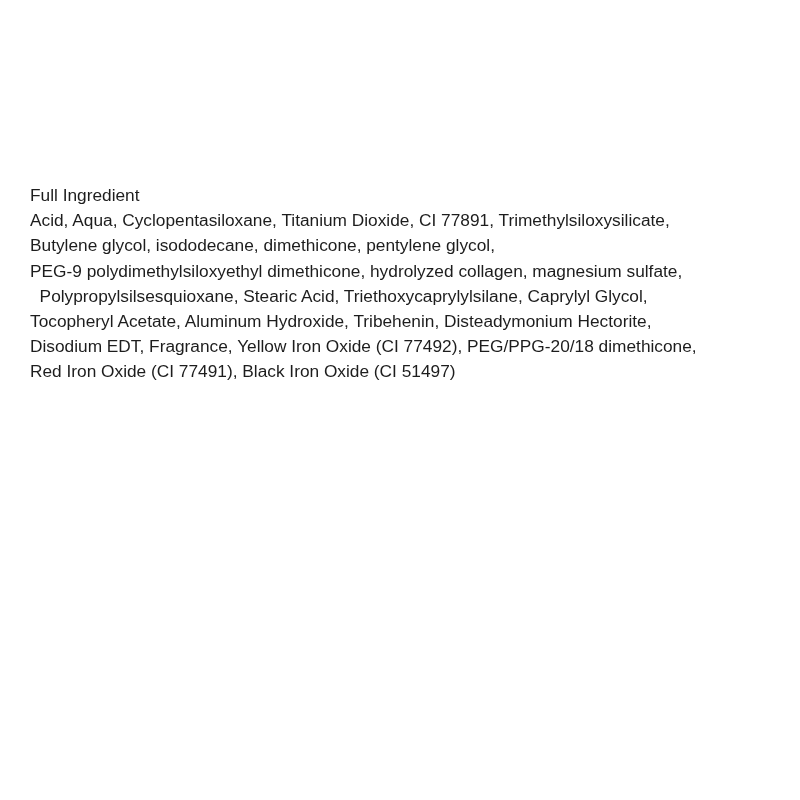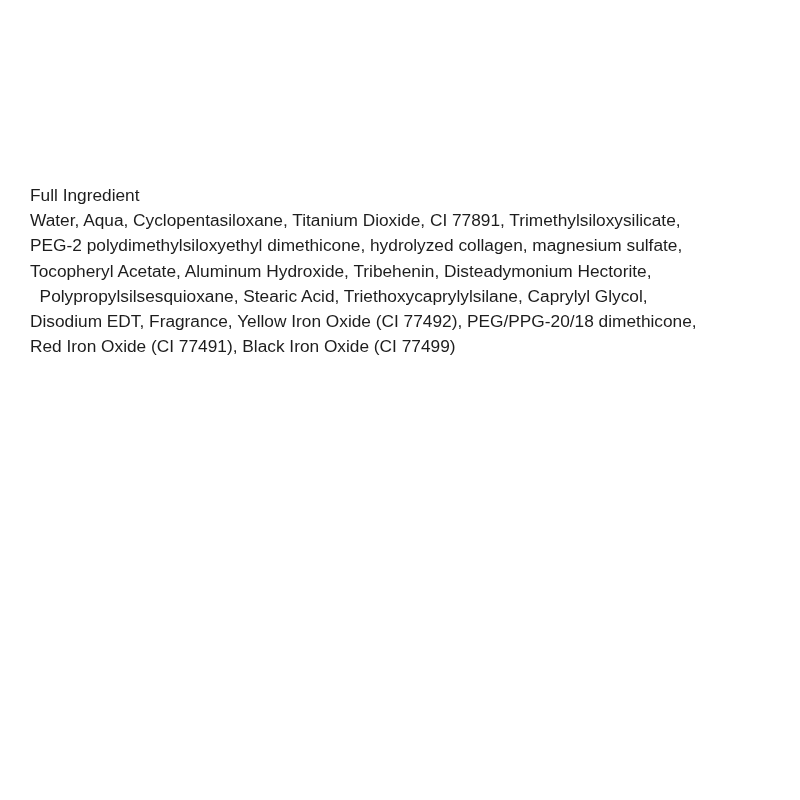--- a/index.html
+++ b/index.html
@@ -28,20 +28,21 @@
   .line {
     white-space: pre-wrap;
   }
 </style>
 </head>
 <body>
 
 <div class="page">
   <div class="text-block">
     <div class="line">Full Ingredient</div>
-    <div class="line">Water, Aqua, Cyclopentasiloxane, Titanium Dioxide, CI 77891, Trimethylsiloxysilicate,</div>
-    <div class="line">PEG-2 polydimethylsiloxyethyl dimethicone, hydrolyzed collagen, magnesium sulfate,</div>
+    <div class="line">Acid, Aqua, Cyclopentasiloxane, Titanium Dioxide, CI 77891, Trimethylsiloxysilicate,</div>
+    <div class="line">Butylene glycol, isododecane, dimethicone, pentylene glycol,</div>
+    <div class="line">PEG-9 polydimethylsiloxyethyl dimethicone, hydrolyzed collagen, magnesium sulfate,</div>
+    <div class="line">  Polypropylsilsesquioxane, Stearic Acid, Triethoxycaprylylsilane, Caprylyl Glycol,</div>
     <div class="line">Tocopheryl Acetate, Aluminum Hydroxide, Tribehenin, Disteadymonium Hectorite,</div>
-    <div class="line">  Polypropylsilsesquioxane, Stearic Acid, Triethoxycaprylylsilane, Caprylyl Glycol,</div>
     <div class="line">Disodium EDT, Fragrance, Yellow Iron Oxide (CI 77492), PEG/PPG-20/18 dimethicone,</div>
-    <div class="line">Red Iron Oxide (CI 77491), Black Iron Oxide (CI 77499)</div>
+    <div class="line">Red Iron Oxide (CI 77491), Black Iron Oxide (CI 51497)</div>
   </div>
 </div>
 
 </body></html>

